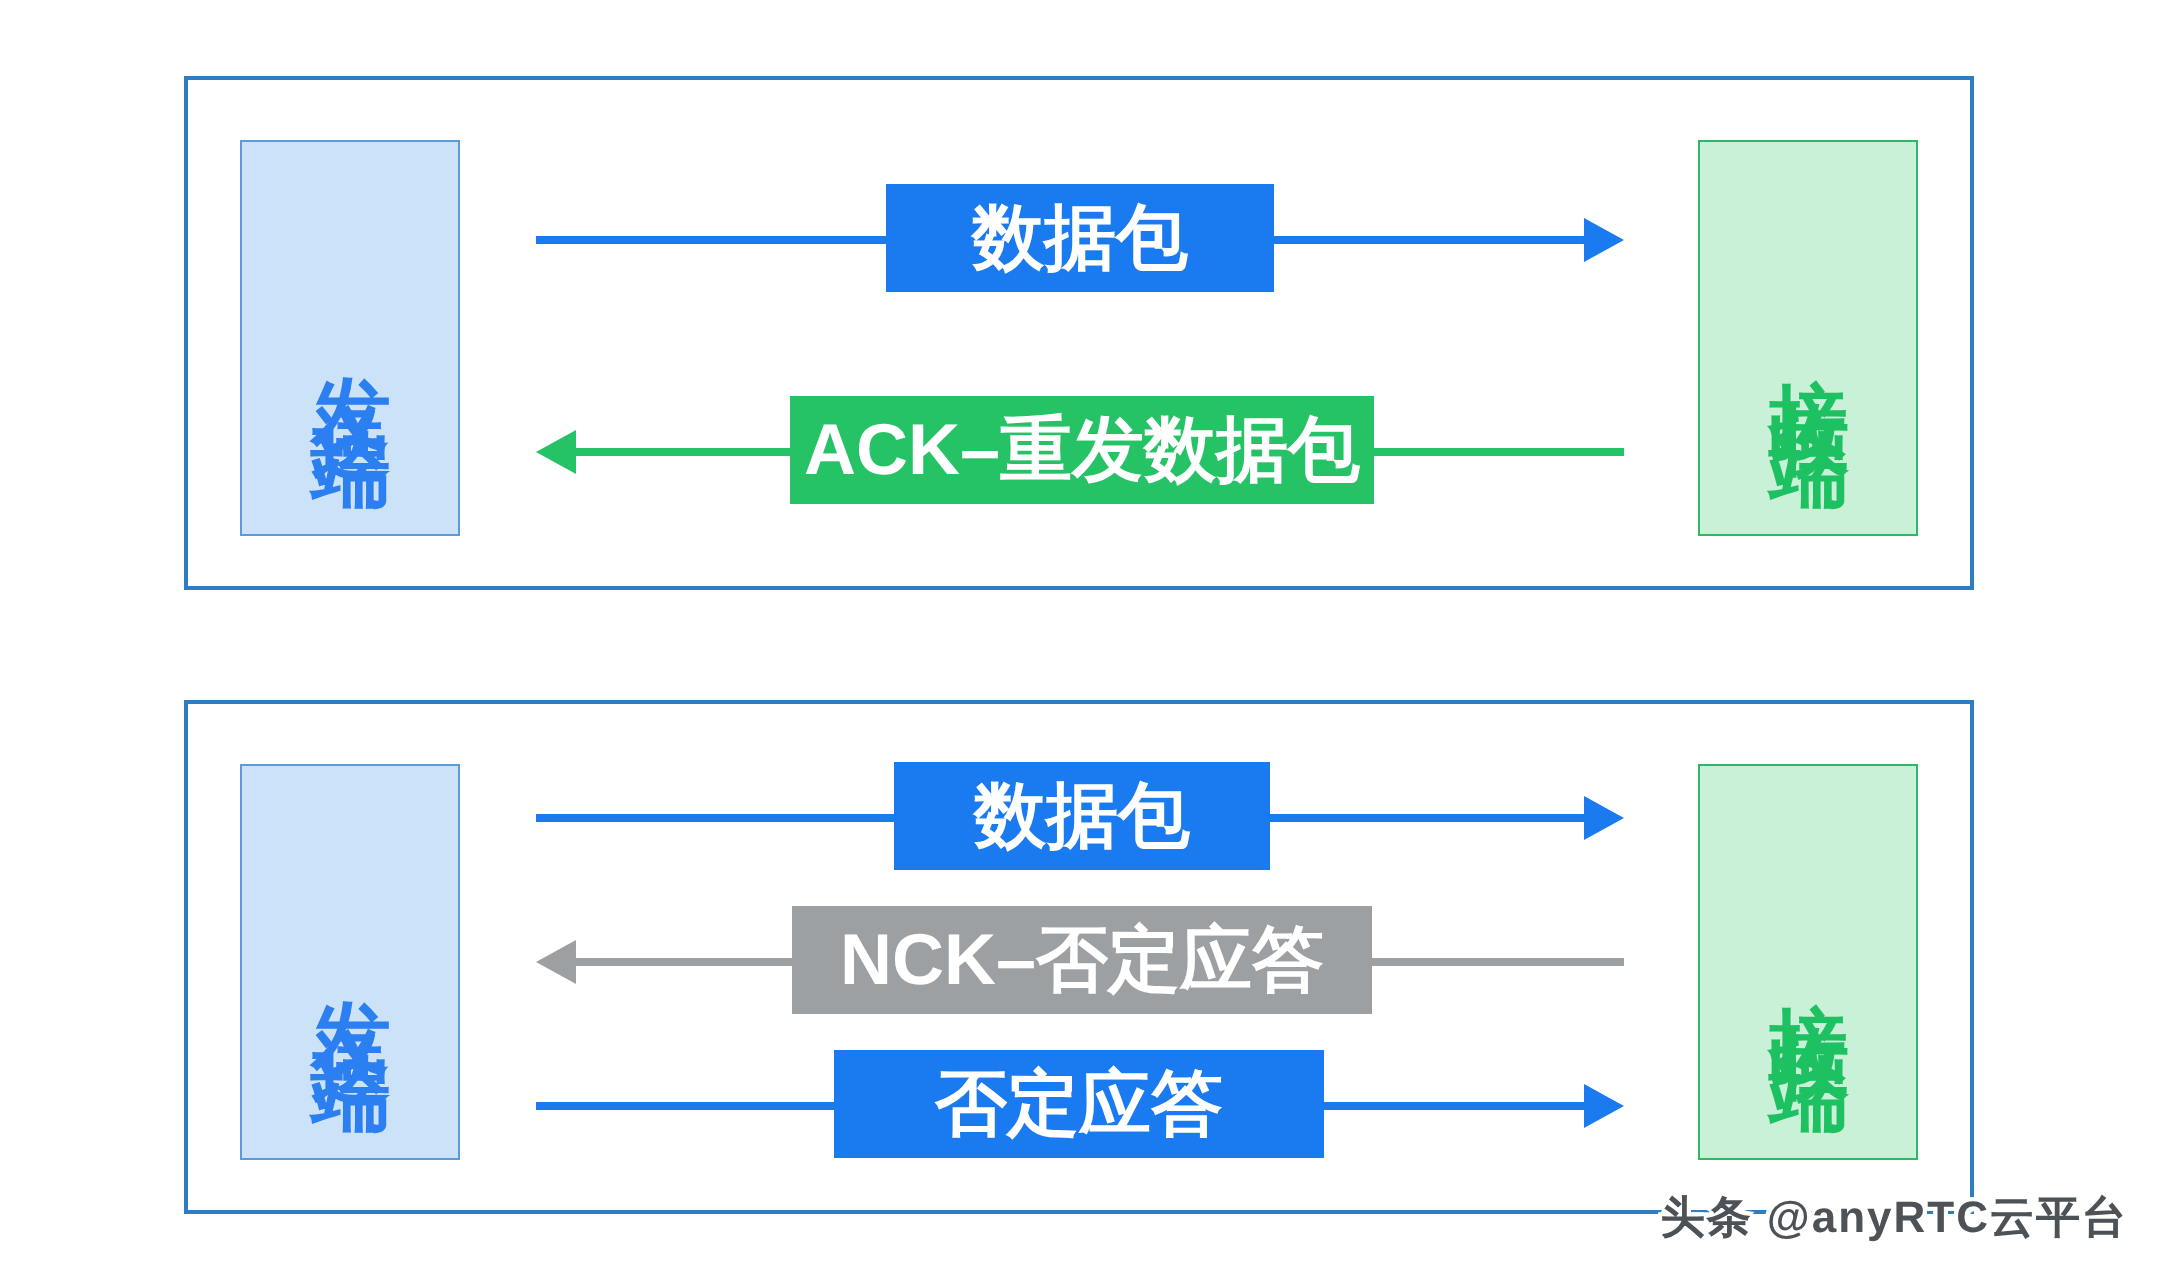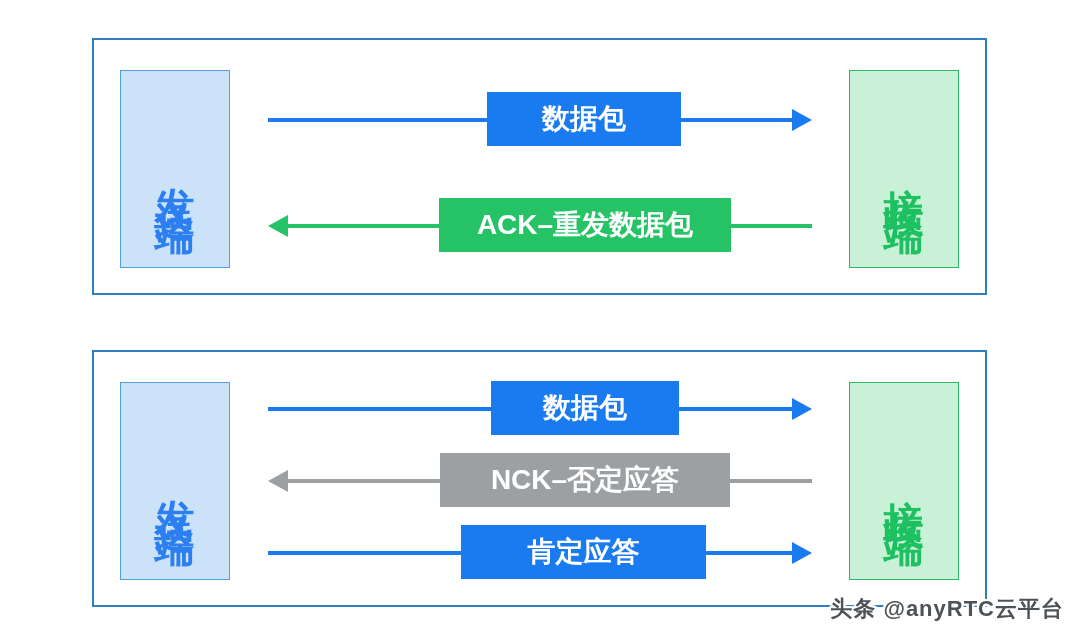--- a/index.html
+++ b/index.html
@@ -83,27 +83,26 @@
   }
   .flow.dir-right .head { right: 0; border-left: 20px solid var(--c); }
   .flow.dir-left  .head { left: 0;  border-right: 20px solid var(--c); }
 
   .flow .label {
     position: absolute;
     top: 0;
     height: 54px;
     background: var(--c);
     color: #ffffff;
-    font-size: 28px;
+    font-size: 36px;
     font-weight: bold;
     display: flex;
     align-items: center;
     justify-content: center;
     white-space: nowrap;
-    margin-left: 44px;
   }
 
   .watermark {
     position: absolute;
     top: 594px;
     right: 16px;
     font-size: 22px;
     font-weight: 600;
     color: #4d5257;
     letter-spacing: 1px;
@@ -156,21 +155,21 @@
 
     <div class="flow gray dir-left" style="top:101px">
       <div class="line"></div>
       <div class="head"></div>
       <div class="label" style="left:128px;width:290px">NCK–否定应答</div>
     </div>
 
     <div class="flow blue dir-right" style="top:173px">
       <div class="line"></div>
       <div class="head"></div>
-      <div class="label" style="left:149px;width:245px">肯定应答</div>
+      <div class="label" style="left:149px;width:245px">否定应答</div>
     </div>
 
     <div class="endpoint receiver">
       <span class="vtext">接收端</span>
     </div>
   </section>
 
   <div class="watermark">头条 @anyRTC云平台</div>
 
 </div>

